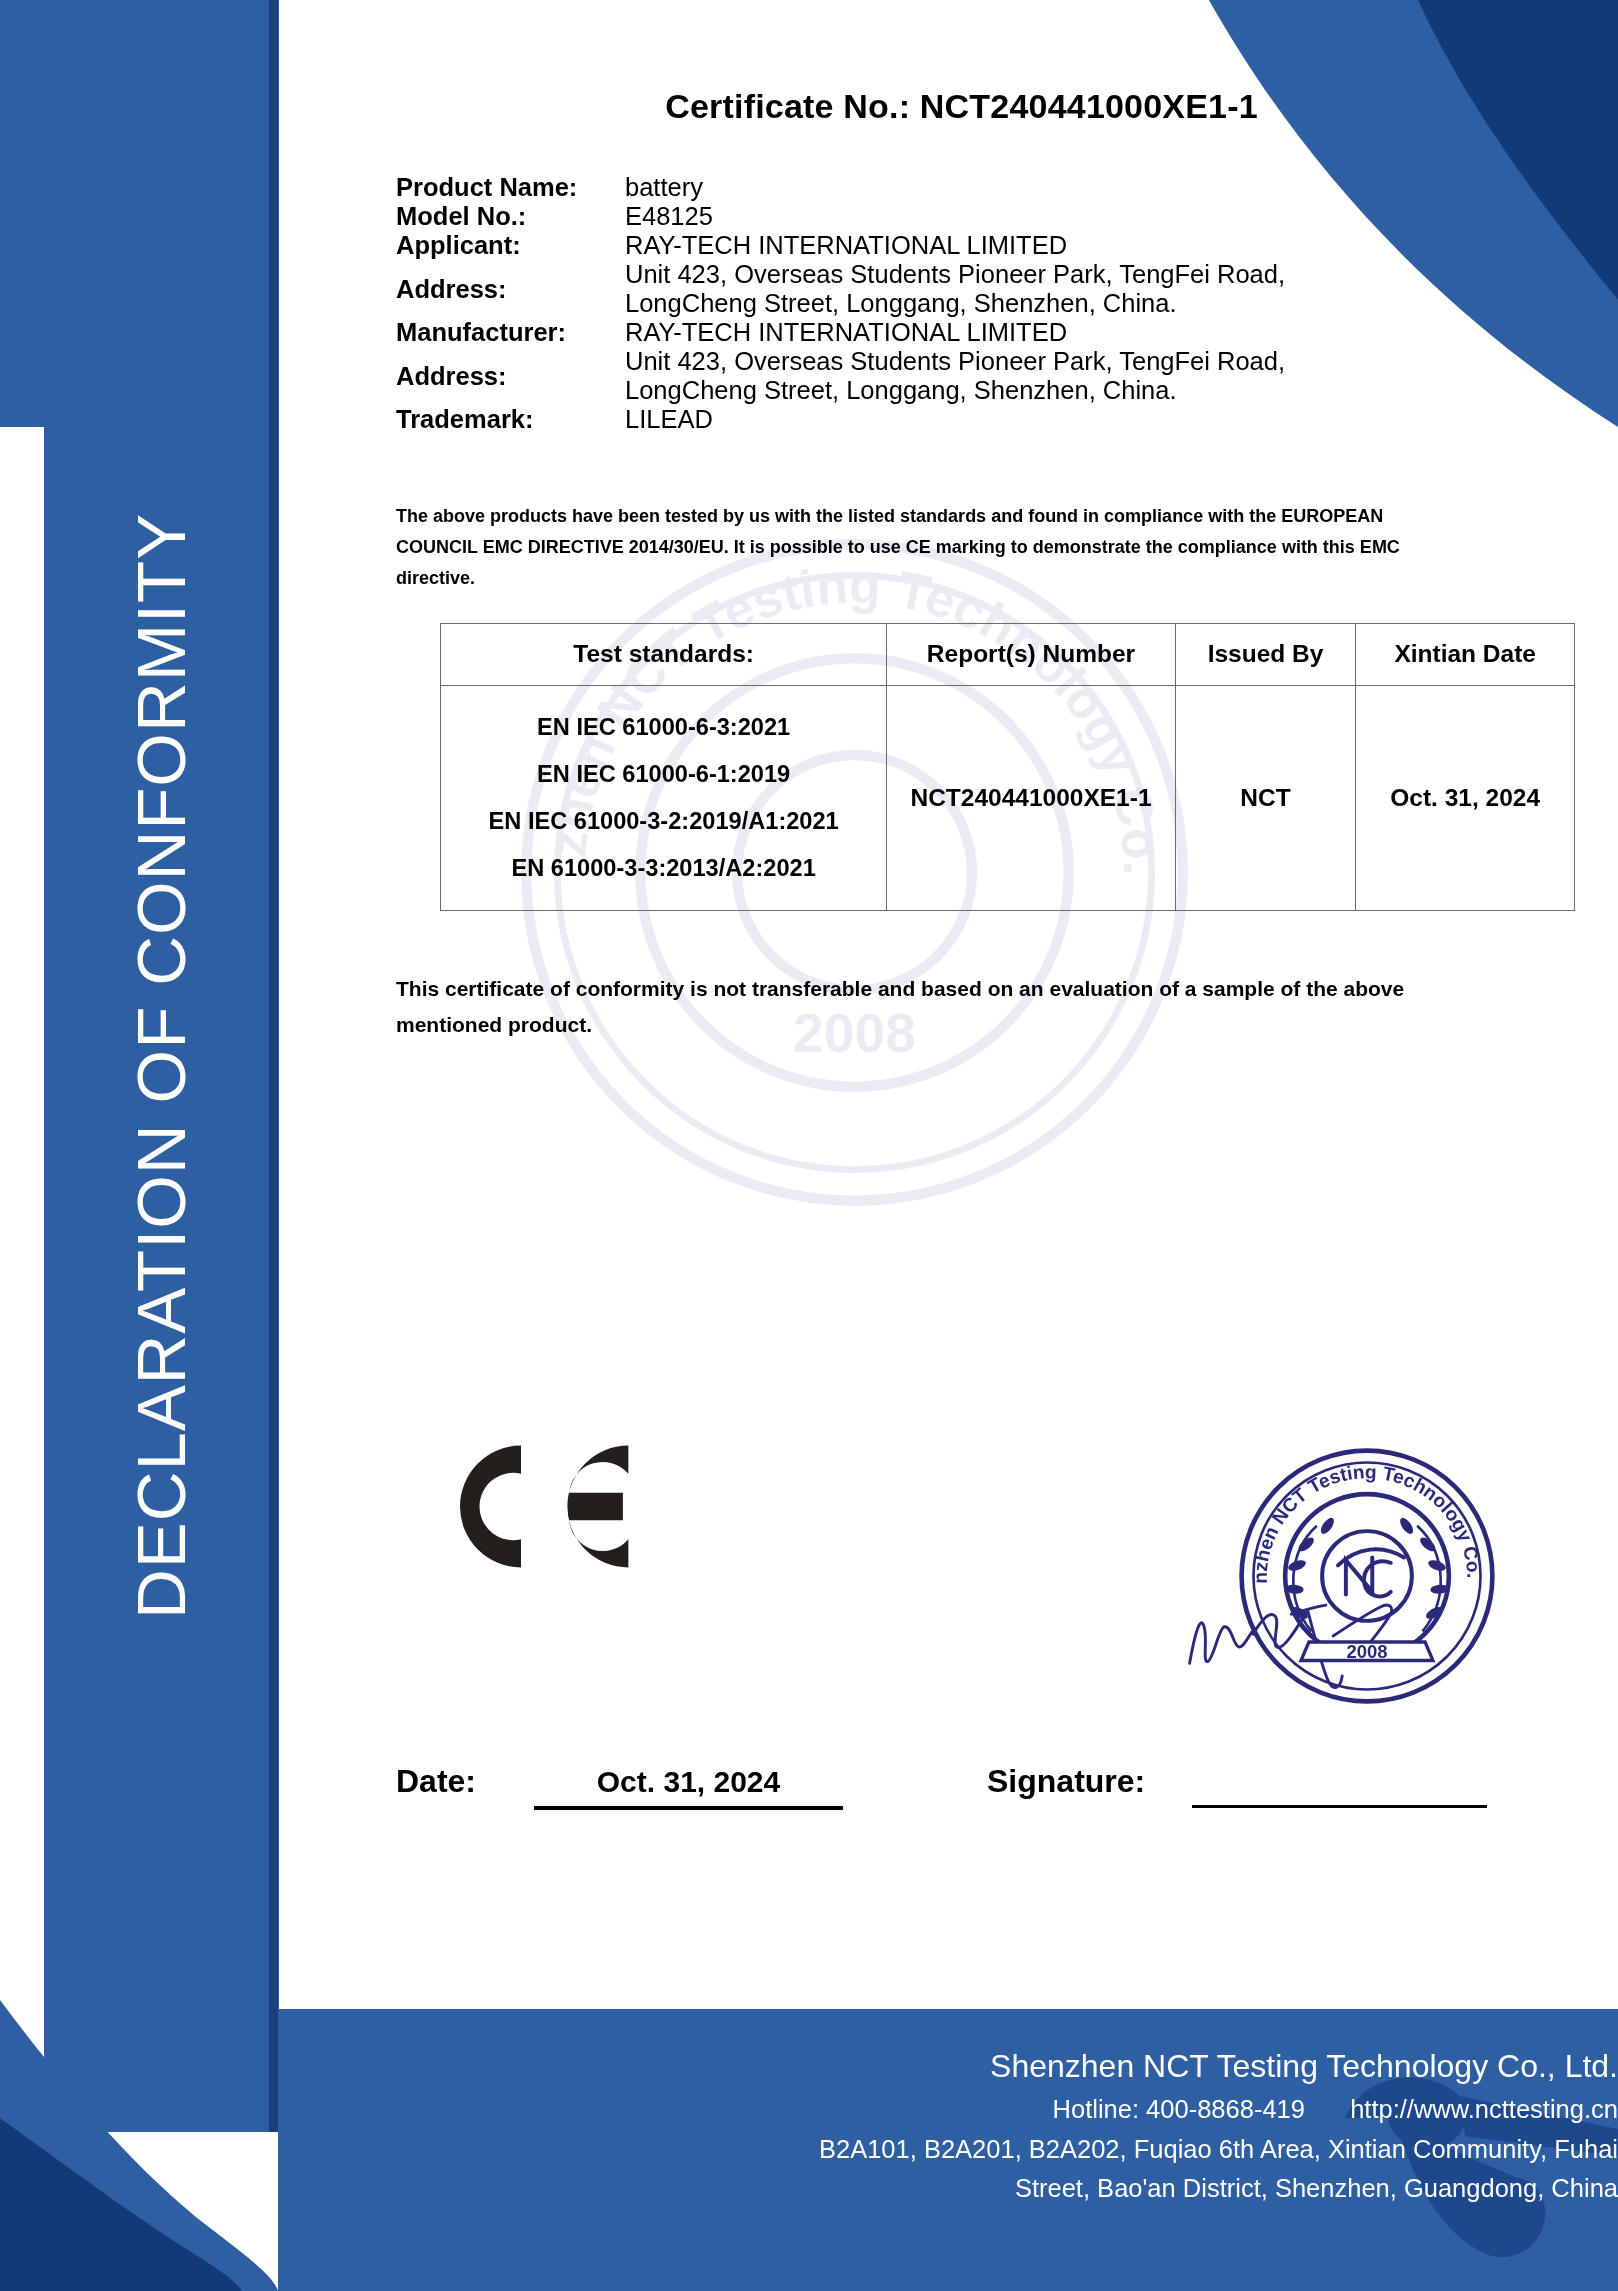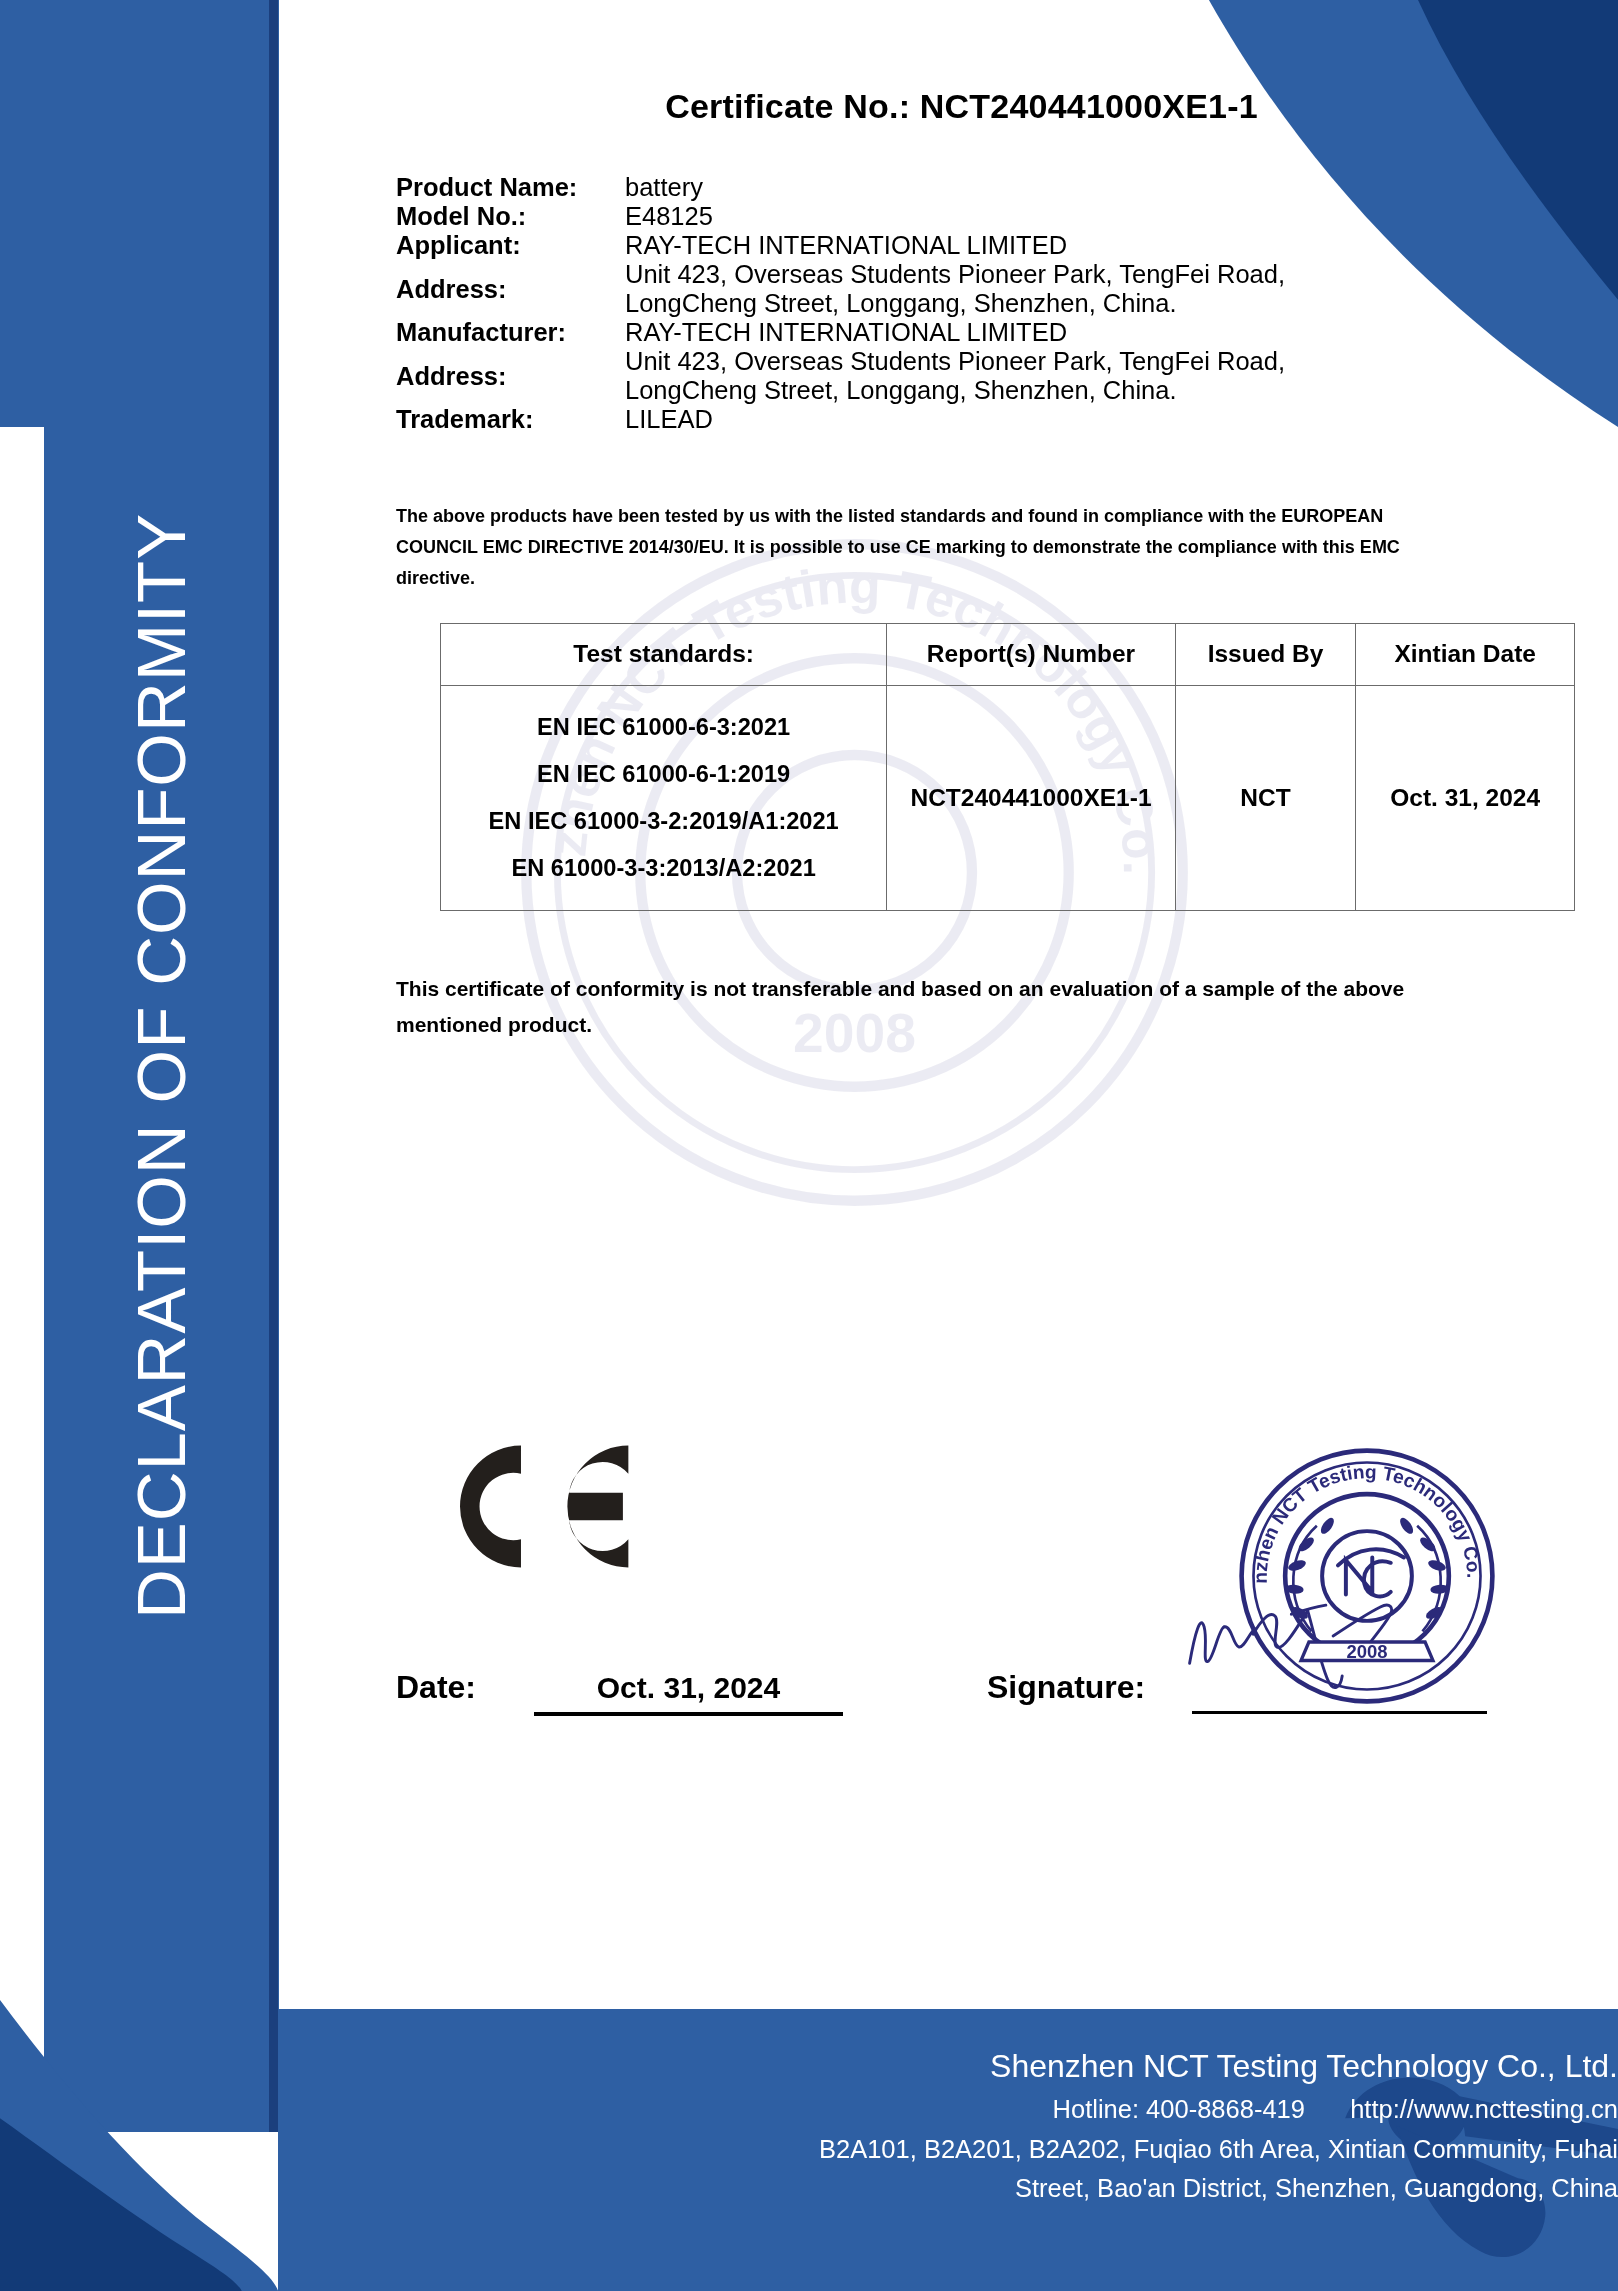--- a/index.html
+++ b/index.html
@@ -150,21 +150,21 @@
   .ce-mark { position: absolute; left: 450px; top: 1429px; width: 182px; height: 155px; }
 
   
   .seal { position: absolute; left: 1235px; top: 1444px; width: 264px; height: 264px; }
   .signature { position: absolute; left: 1155px; top: 1527px; width: 309px; height: 218px; }
 
   
   .sig-row {
     position: absolute;
     left: 396px;
-    top: 1669px;
+    top: 1763px;
     width: 1109px;
     height: 58px;
   }
   .sig-label {
     position: absolute;
     font-size: 32px;
     font-weight: bold;
     color: #000;
   }
   .date-label { left: 0; top: 0; }

